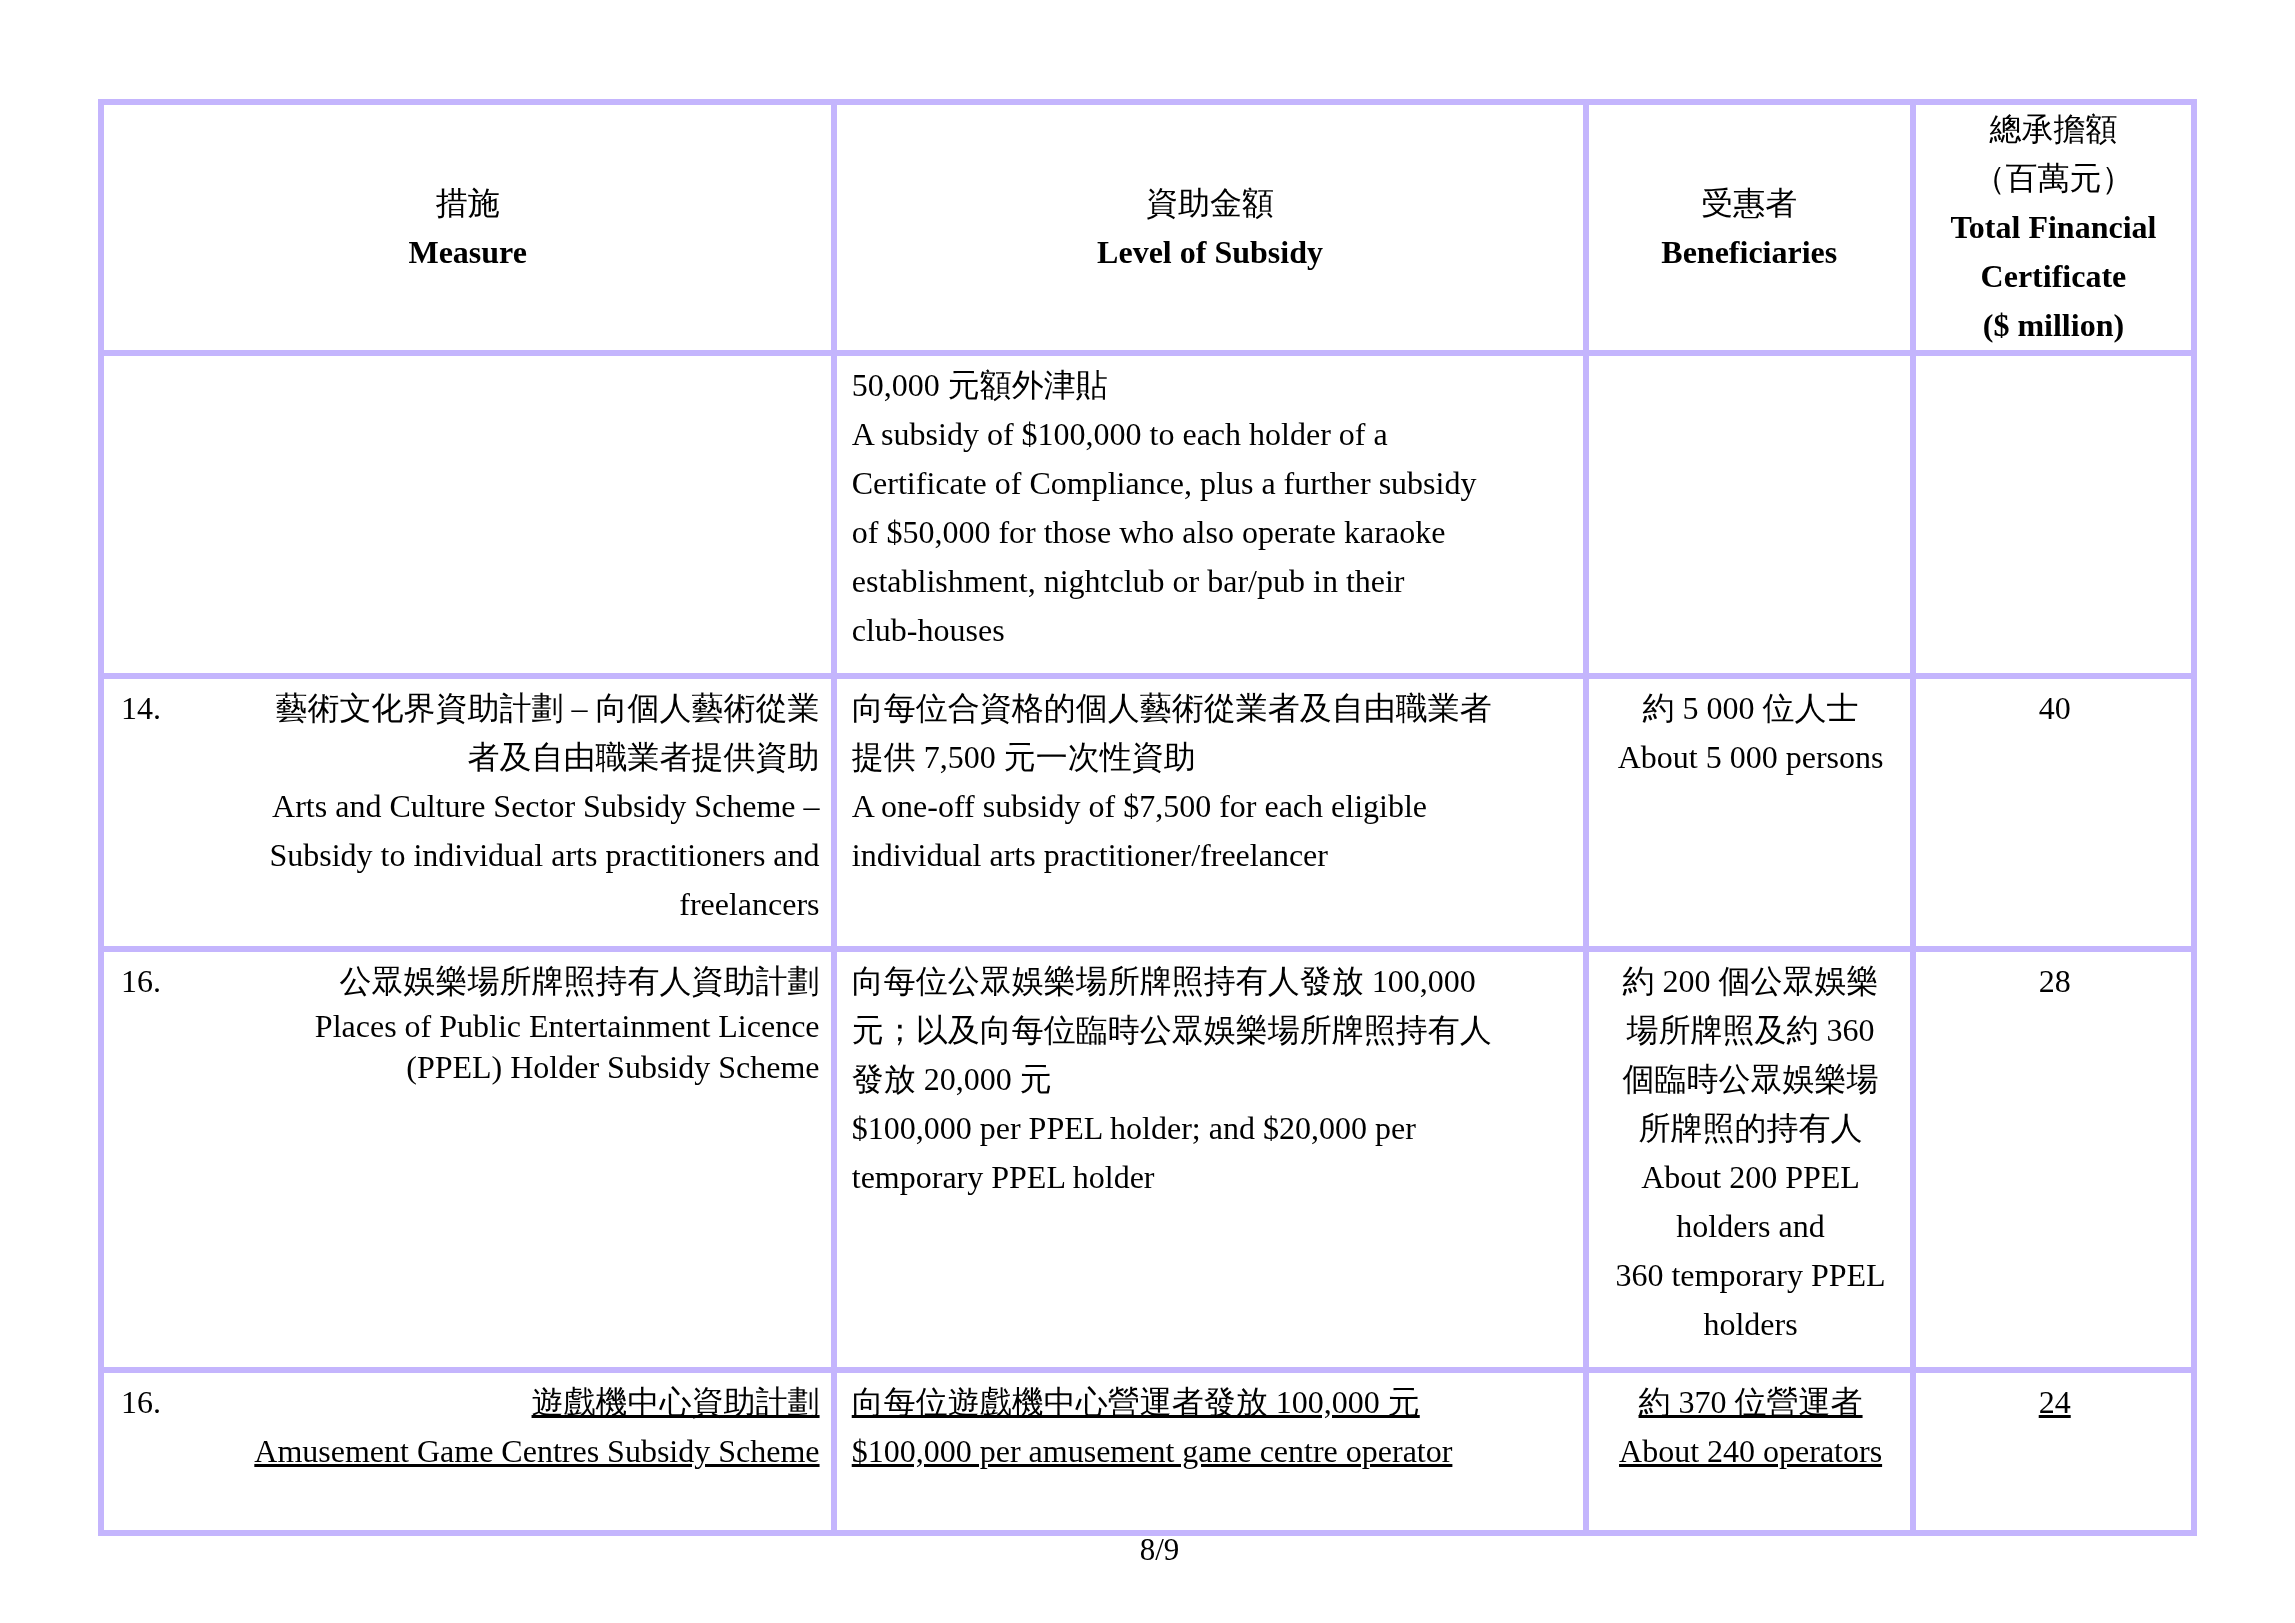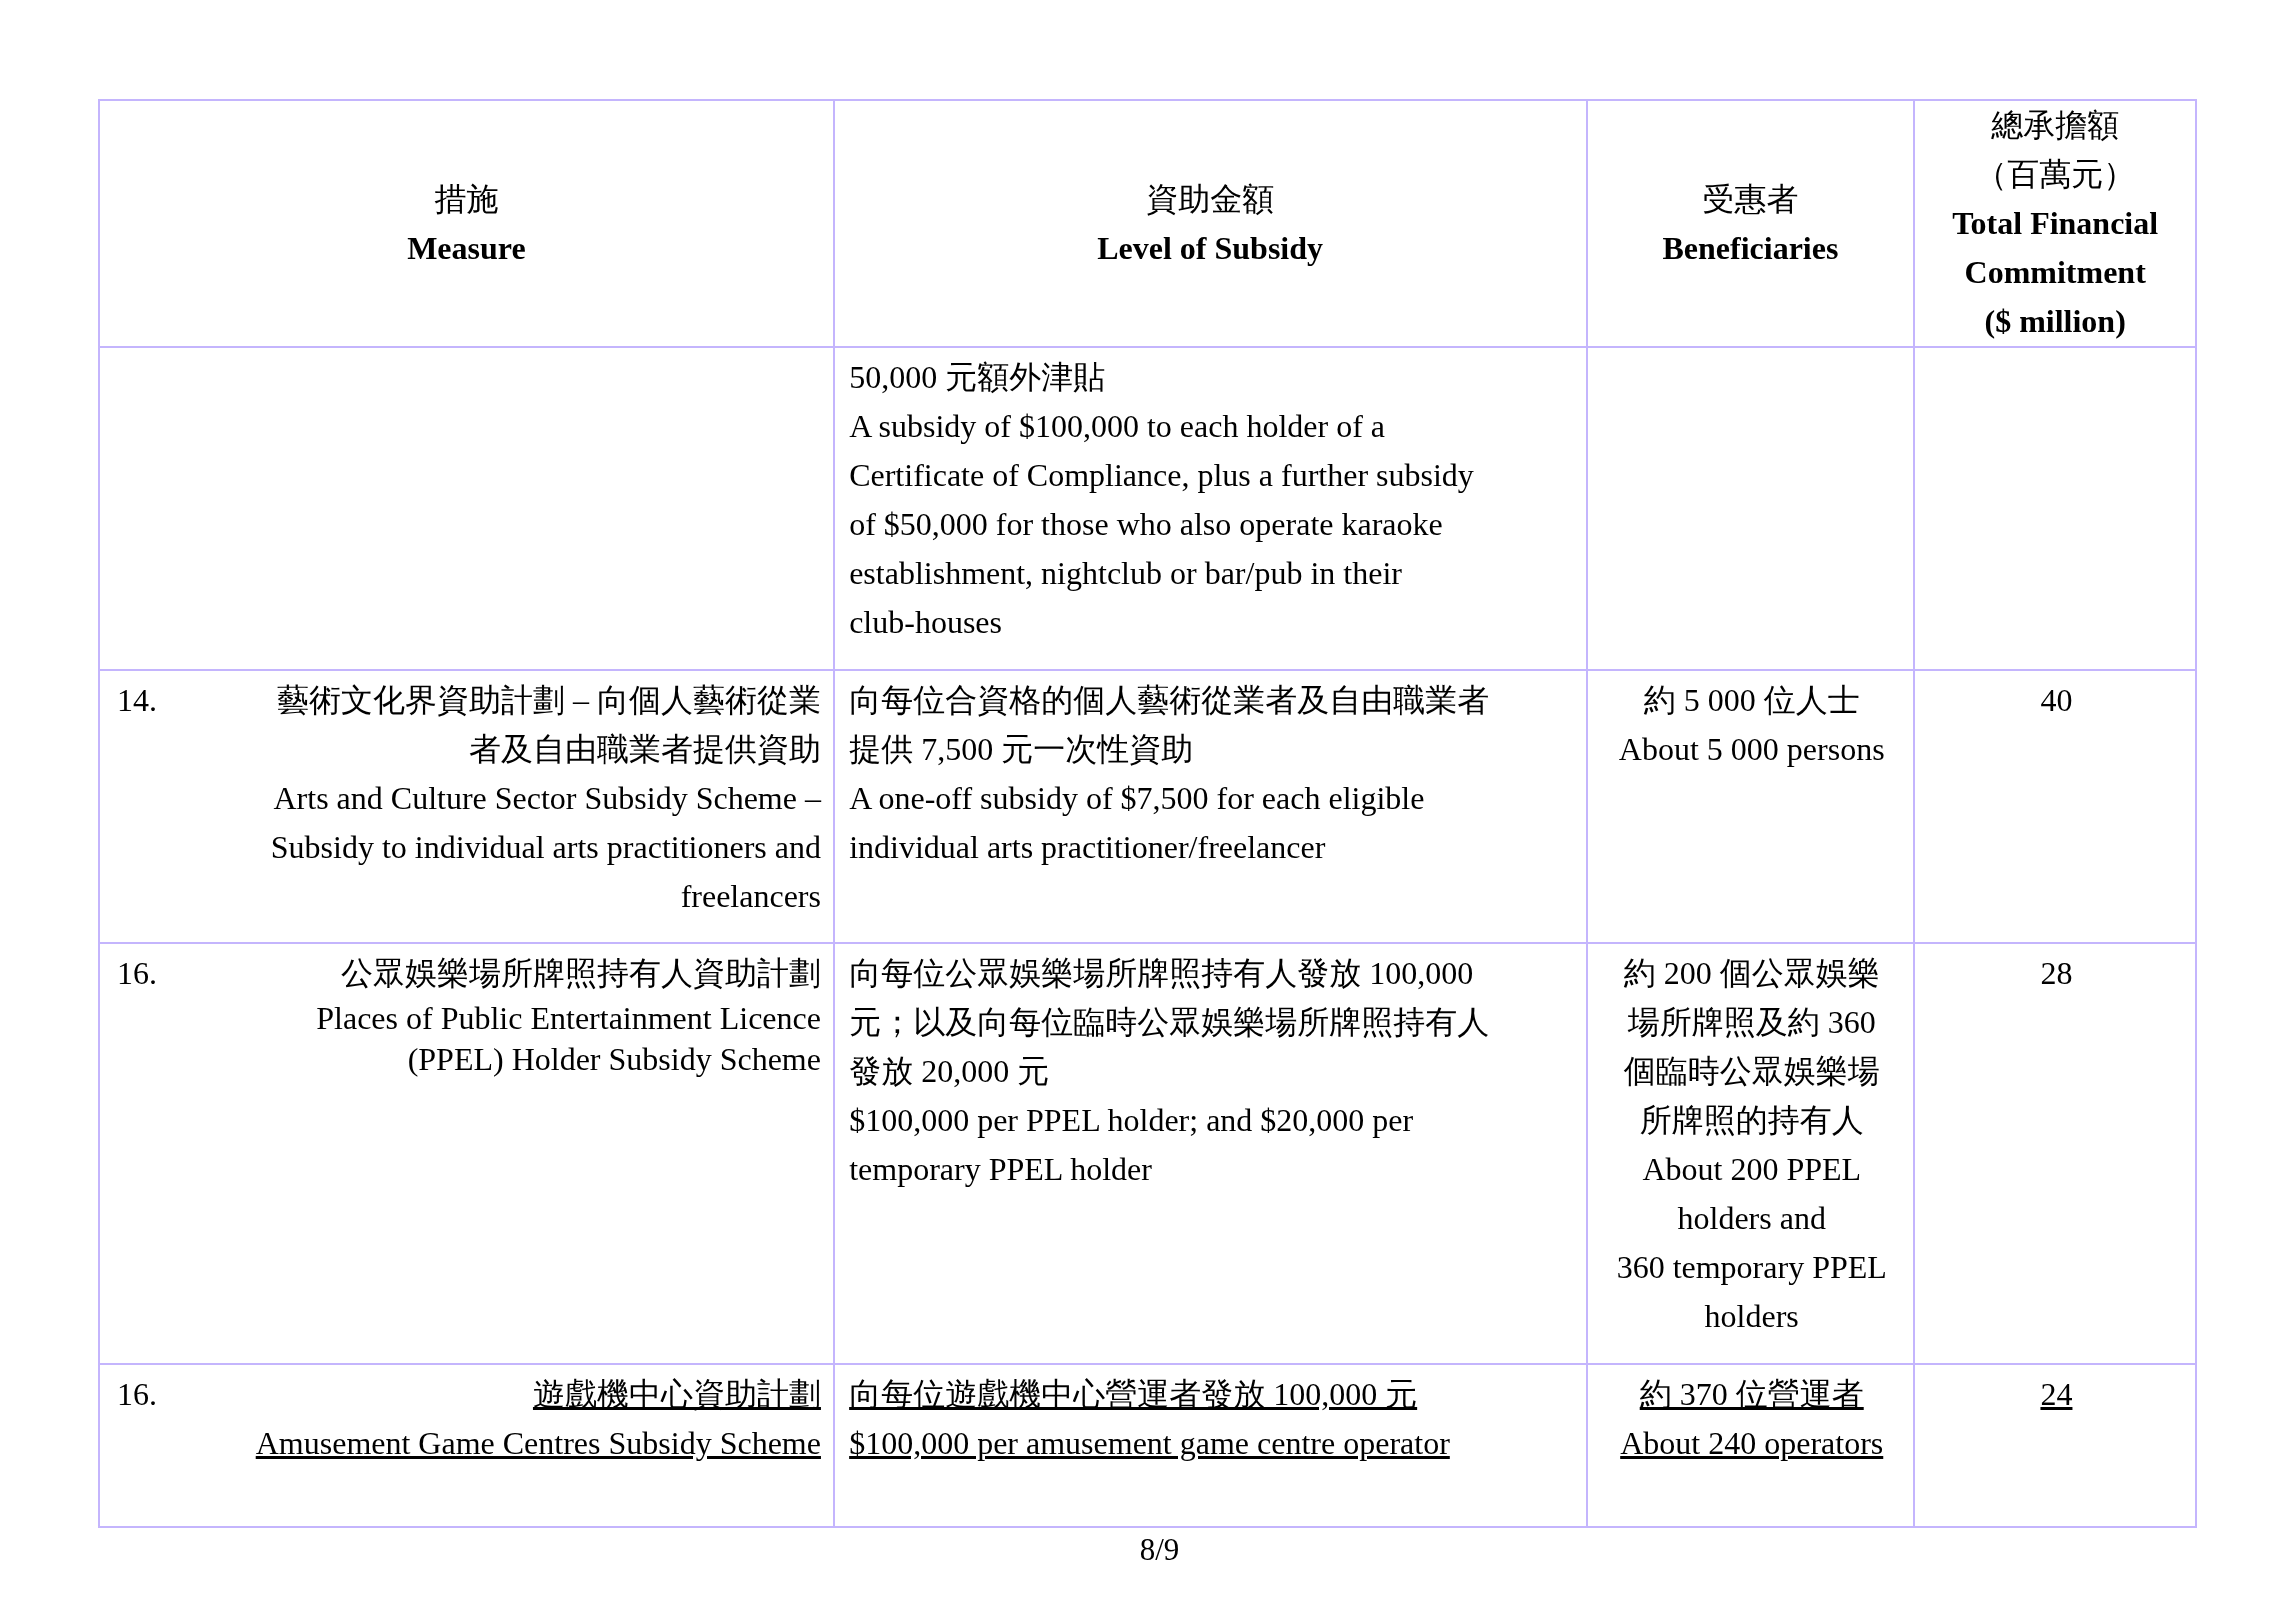--- a/index.html
+++ b/index.html
@@ -7,21 +7,21 @@
     width: 2295px; height: 1623px; position: relative; overflow: hidden;
     font-family: "Liberation Serif", "DejaVu Serif", serif;
     color: #000;
   }
   .tbl {
     position: absolute; left: 98px; top: 99px;
     border-collapse: collapse; table-layout: fixed;
     width: 2099px;
   }
   .tbl td, .tbl th {
-    border: 2px solid #c4b5fd;
+    border: 6px solid #c4b5fd;
     vertical-align: top;
     padding: 0;
     font-size: 32px;
     line-height: 49px;
     font-weight: normal;
   }
   .tbl th {
     vertical-align: middle; text-align: center; font-weight: bold;
     line-height: 49px;
   }
@@ -69,21 +69,21 @@
       <span class="en">Level of Subsidy</span>
     </th>
     <th>
       <span class="zh">受惠者</span>
       <span class="en">Beneficiaries</span>
     </th>
     <th>
       <span class="zh">總承擔額</span>
       <span class="zh">（百萬元）</span>
       <span class="en">Total Financial</span>
-      <span class="en">Commitment</span>
+      <span class="en">Certificate</span>
       <span class="en">($ million)</span>
     </th>
   </tr>
 
   <tr class="r13">
     <td class="measure"></td>
     <td class="cell-pad">
       <span class="line">50,000 元額外津貼</span>
       <span class="line">A subsidy of $100,000 to each holder of a</span>
       <span class="line">Certificate of Compliance, plus a further subsidy</span>

